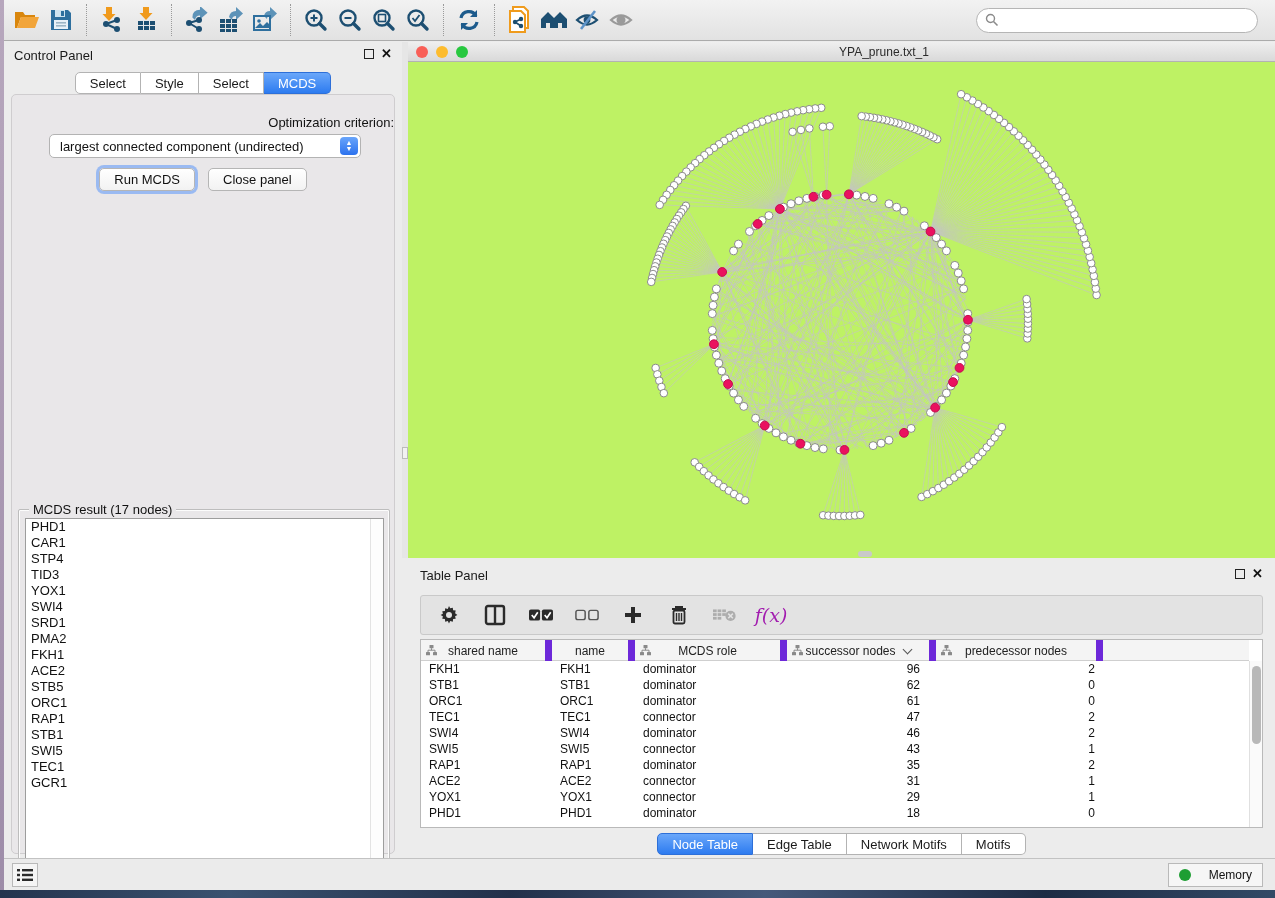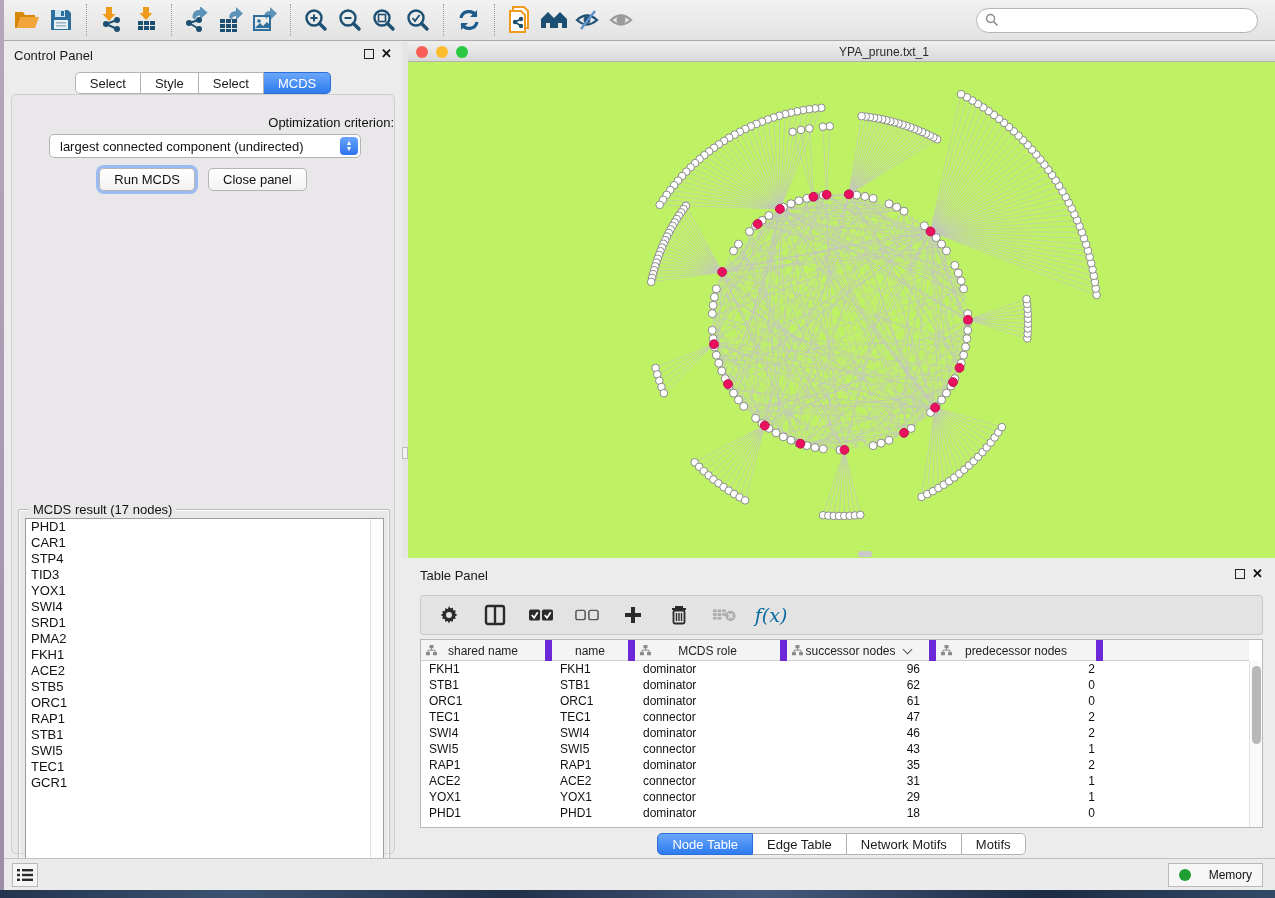--- a/index.html
+++ b/index.html
@@ -73,21 +73,21 @@
   #splitter-v { left:402px; top:42px; width:6px; height:516px; background:#e6e6e6; }
   #splitter-handle { left:402px; top:447px; width:6px; height:12px; background:#f2f2f2; border:1px solid #bbb; }
 
   
   #table-panel { left:408px; top:559px; width:867px; height:299px; background:#ececec; }
   #tp-header { position:absolute; left:12px; top:9px; font-size:13px; color:#1a1a1a; }
   #tp-winbtns { right:12px; top:10px; }
   #tp-toolbar { position:absolute; left:12px; top:36px; width:843px; height:40px; background:#e3e3e3;
      border:1px solid #c9c9c9; border-radius:3px; display:flex; align-items:center; gap:22px; padding-left:16px; }
   .tpi { display:flex; align-items:center; justify-content:center; width:24px; height:24px; }
-  #fx-icon { font-family:"DejaVu Serif", serif; font-style:italic; font-size:19px; color:#0369a1; }
+  #fx-icon { font-family:"DejaVu Serif", serif; font-style:italic; font-size:19px; color:#a21caf; }
 
   #node-table { position:absolute; left:12px; top:80px; width:843px; height:189px; background:#fff; border:1px solid #b9b9b9; }
   #nt-headrow { position:absolute; left:0; top:0; right:13px; height:21px; background:#f4f4f4; border-bottom:1px solid #cfcfcf; display:flex; }
   .nt-col { position:relative; height:21px; border-right:7px solid #6d28d9; display:flex; align-items:center; justify-content:center; font-size:12px; color:#222; }
   .col-icon { position:absolute; left:5px; top:5px; }
   .sort-chev { width:7px; height:7px; border-right:1.5px solid #555; border-bottom:1.5px solid #555; transform:rotate(45deg); margin-left:8px; margin-top:-3px; }
   #nt-body { position:absolute; left:0; top:21px; right:13px; bottom:0; overflow:hidden; }
   .nt-row { display:flex; height:16px; font-size:12px; color:#111; align-items:center; }
   .nt-cell { overflow:hidden; white-space:nowrap; }
   #nt-vscroll { position:absolute; right:0; top:21px; width:13px; bottom:0; background:#fafafa; border-left:1px solid #e0e0e0; }

